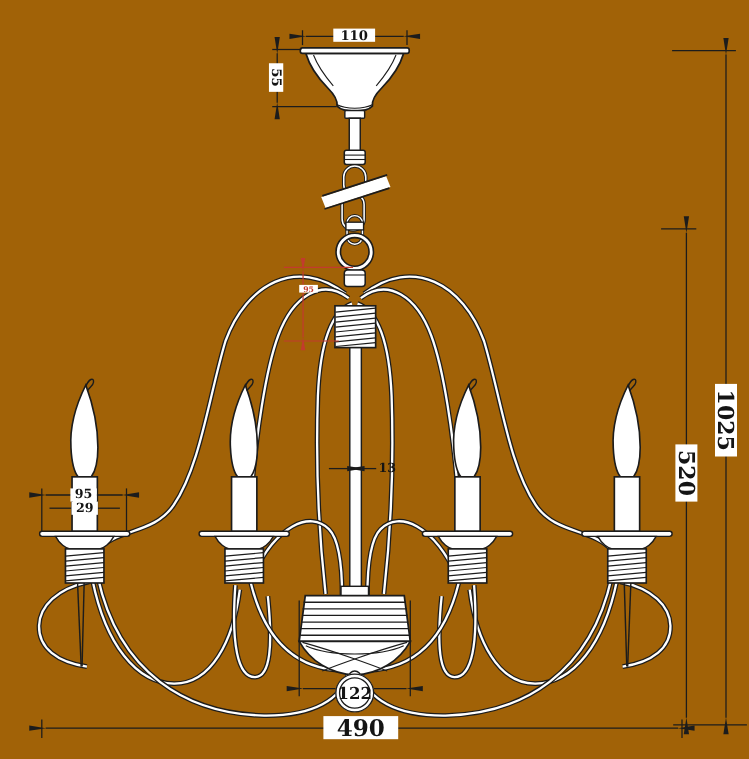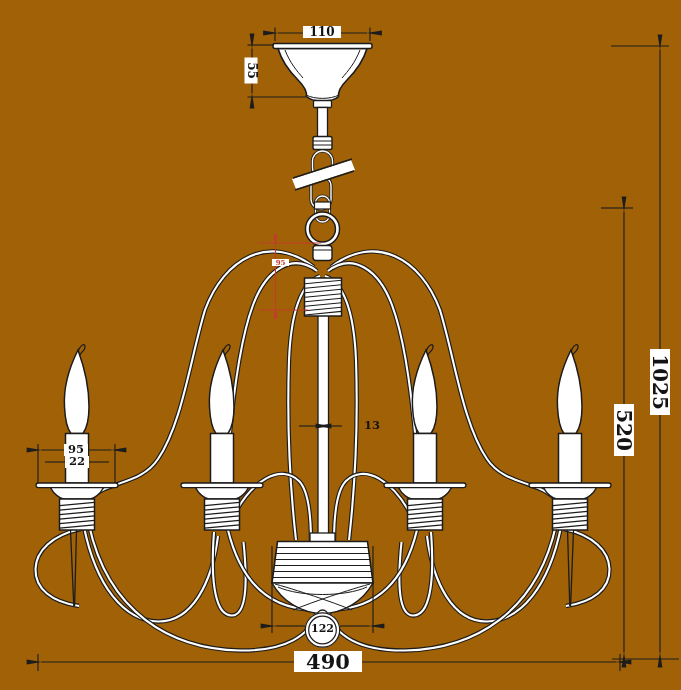--- a/index.html
+++ b/index.html
@@ -207,27 +207,27 @@
     <line x1="275.5" y1="246.5" x2="275.5" y2="306.5" marker-start="url(#mr)" marker-end="url(#mr)"></line>
   </g>
 </svg>
 
 <div class="lbl" style="left:303px;top:26px;width:38px;font-size:12px;">110</div>
 
 <div class="lbl rot" style="left:238px;top:64px;width:26px;height:13px;font-size:12px;">55</div>
 
 <div class="lbl red" style="left:272px;top:259px;width:17px;font-size:7px;">95</div>
 
-<div class="lbl nobg" style="left:341px;top:420px;width:22px;font-size:11.5px;margin-left:20px;">13</div>
+<div class="lbl nobg" style="left:341px;top:420px;width:22px;font-size:11.5px;">13</div>
 
 <div class="lbl" style="left:64px;top:444px;width:24px;font-size:11.5px;">95</div>
 
-<div class="lbl" style="left:65px;top:456px;width:24px;font-size:11.5px;">22</div>
-
-<div class="lbl nobg" style="left:306px;top:623px;width:33px;font-size:11px;">122</div>
+<div class="lbl" style="left:65px;top:456px;width:24px;font-size:11.5px;">29</div>
+
+<div class="lbl nobg" style="left:306px;top:623px;width:33px;font-size:15px;">122</div>
 
 <div class="lbl" style="left:294px;top:651px;width:68px;font-size:21px;">490</div>
 
 <div class="lbl rot" style="left:598px;top:420px;width:52px;height:20px;font-size:20px;">520</div>
 
 <div class="lbl rot" style="left:627px;top:372px;width:66px;height:20px;font-size:20px;">1025</div>
 
 </div>
 
 </body></html>

